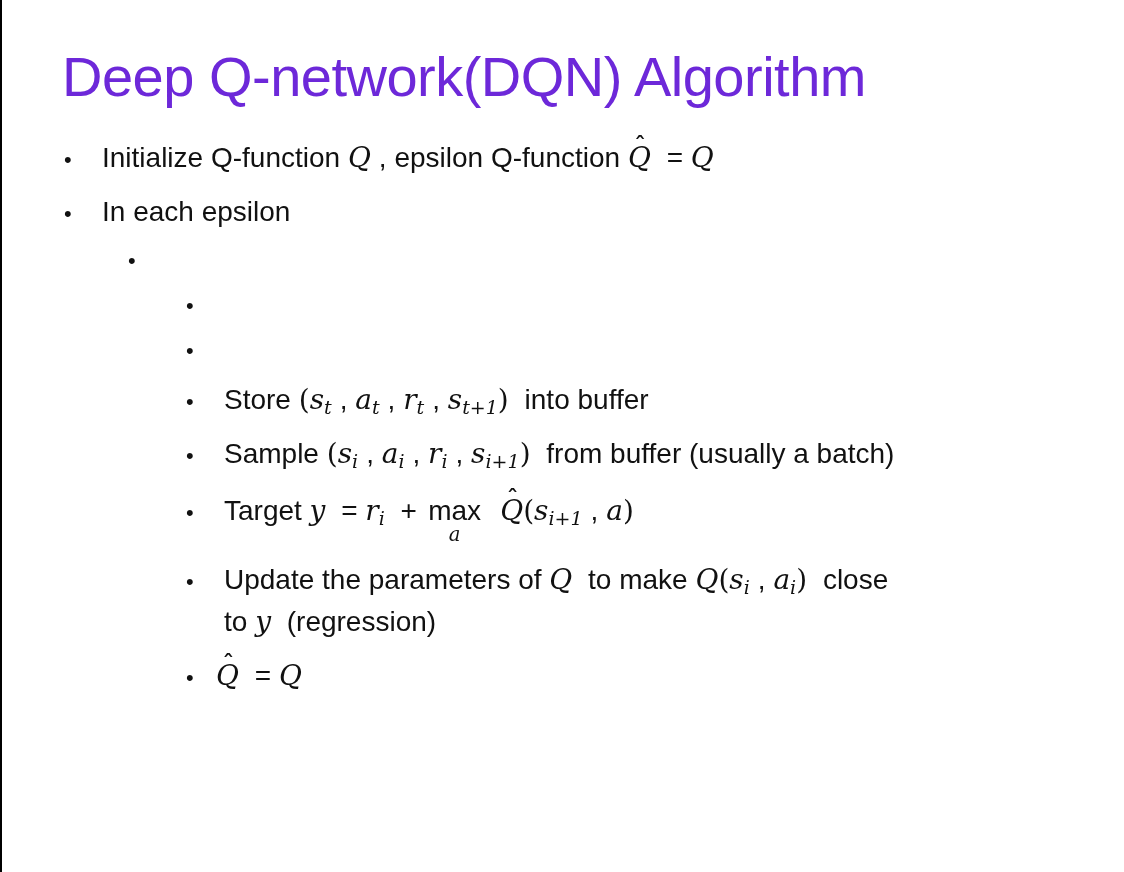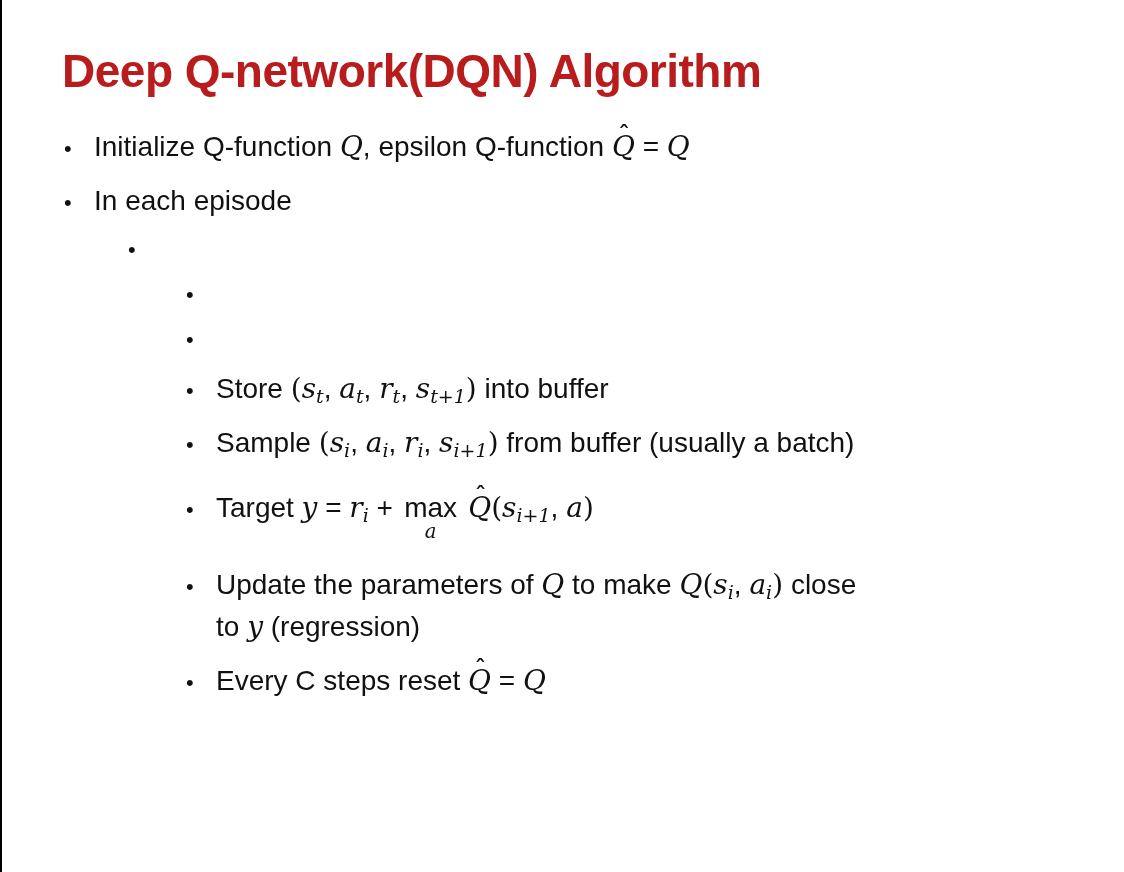--- a/index.html
+++ b/index.html
@@ -12,55 +12,55 @@
     color: #111111;
   }
   .left-line {
     position: absolute; left: 0; top: 0;
     width: 2px; height: 872px;
     background: #000000;
   }
   .slide { position: absolute; inset: 0; }
   .title {
     margin: 44px 0 0 62px;
-    font-size: 46px;
-    font-weight: 700;
+    font-size: 56px;
+    font-weight: 400;
     letter-spacing: -0.5px;
-    color: #b91c1c;
+    color: #6d28d9;
     font-stretch: condensed;
   }
   .bullets {
     margin-top: 28px;
     font-size: 28px;
     line-height: 1.5;
     width: 1110px;
   }
   .bullet { display: flex; align-items: baseline; margin-bottom: 12px; }
   .bullet .marker { flex: 0 0 30px; font-size: 0.78em; }
   .bullet .content { flex: 1 1 auto; }
   .level-1 { padding-left: 64px; }
   .level-2 { padding-left: 128px; }
   .level-3 { padding-left: 186px; }
   .has-under { margin-bottom: 26px; }
 
   
-  .seg-p  { font-family: "Liberation Sans", sans-serif; }
+  .seg-p  { font-family: "Liberation Sans", sans-serif; margin-left: 8px; }
   .seg-m  { font-family: "DejaVu Serif", serif; font-style: italic; }
   .seg-d  { font-family: "DejaVu Serif", serif; }
   .seg-sub {
     font-family: "DejaVu Serif", serif; font-style: italic;
     font-size: 0.68em; vertical-align: -0.24em;
   }
   .seg-hat { position: relative; display: inline-block; }
   .seg-hat .hat-mark {
     position: absolute; top: -0.34em; left: 0.30em;
     font-family: "DejaVu Serif", serif;
     font-size: 0.8em; font-weight: 600; font-style: normal;
   }
-  .seg-max { position: relative; display: inline-block; line-height: 1.05; margin: 16px 0.12em; }
+  .seg-max { position: relative; display: inline-block; line-height: 1.05; margin: 8px 0.12em; }
   .seg-max .max-op { font-family: "Liberation Sans", sans-serif; }
   .seg-max .max-under {
     position: absolute; top: 100%; left: 50%;
     transform: translateX(-50%);
     font-size: 0.7em;
   }
 </style>
 </head>
 <body>
 
@@ -68,21 +68,21 @@
 
 <div class="slide">
   <h1 class="title">Deep Q-network(DQN) Algorithm</h1>
   <div class="bullets">
       <div class="bullet level-1">
         <span class="marker">•</span>
         <span class="content"><span class="seg-p">Initialize Q-function </span><span class="seg-m">Q</span><span class="seg-p">, epsilon Q-function </span><span class="seg-hat"><span class="hat-mark">ˆ</span><span class="seg-m">Q</span></span><span class="seg-p"> = </span><span class="seg-m">Q</span></span>
       </div>
       <div class="bullet level-1">
         <span class="marker">•</span>
-        <span class="content"><span class="seg-p">In each episode</span></span>
+        <span class="content"><span class="seg-p">In each epsilon</span></span>
       </div>
       <div class="bullet level-2">
         <span class="marker">•</span>
       </div>
       <div class="bullet level-3">
         <span class="marker">•</span>
       </div>
       <div class="bullet level-3">
         <span class="marker">•</span>
       </div>
@@ -97,16 +97,16 @@
       <div class="bullet level-3 has-under">
         <span class="marker">•</span>
         <span class="content"><span class="seg-p">Target </span><span class="seg-m">y</span><span class="seg-p"> = </span><span class="seg-m">r</span><span class="seg-sub">i</span><span class="seg-p"> + </span><span class="seg-max"><span class="max-op">max</span><span class="max-under seg-m">a</span></span><span class="seg-p"> </span><span class="seg-hat"><span class="hat-mark">ˆ</span><span class="seg-m">Q</span></span><span class="seg-d">(</span><span class="seg-m">s</span><span class="seg-sub">i+1</span><span class="seg-p">, </span><span class="seg-m">a</span><span class="seg-d">)</span></span>
       </div>
       <div class="bullet level-3">
         <span class="marker">•</span>
         <span class="content"><span class="seg-p">Update the parameters of </span><span class="seg-m">Q</span><span class="seg-p"> to make </span><span class="seg-m">Q</span><span class="seg-d">(</span><span class="seg-m">s</span><span class="seg-sub">i</span><span class="seg-p">, </span><span class="seg-m">a</span><span class="seg-sub">i</span><span class="seg-d">)</span><span class="seg-p"> close</span><br><span class="seg-p">to </span><span class="seg-m">y</span><span class="seg-p"> (regression)</span></span>
       </div>
       <div class="bullet level-3">
         <span class="marker">•</span>
-        <span class="content"><span class="seg-p">Every C steps reset </span><span class="seg-hat"><span class="hat-mark">ˆ</span><span class="seg-m">Q</span></span><span class="seg-p"> = </span><span class="seg-m">Q</span></span>
+        <span class="content"><span class="seg-hat"><span class="hat-mark">ˆ</span><span class="seg-m">Q</span></span><span class="seg-p"> = </span><span class="seg-m">Q</span></span>
       </div>
     </div>
 </div>
 
 </body></html>

